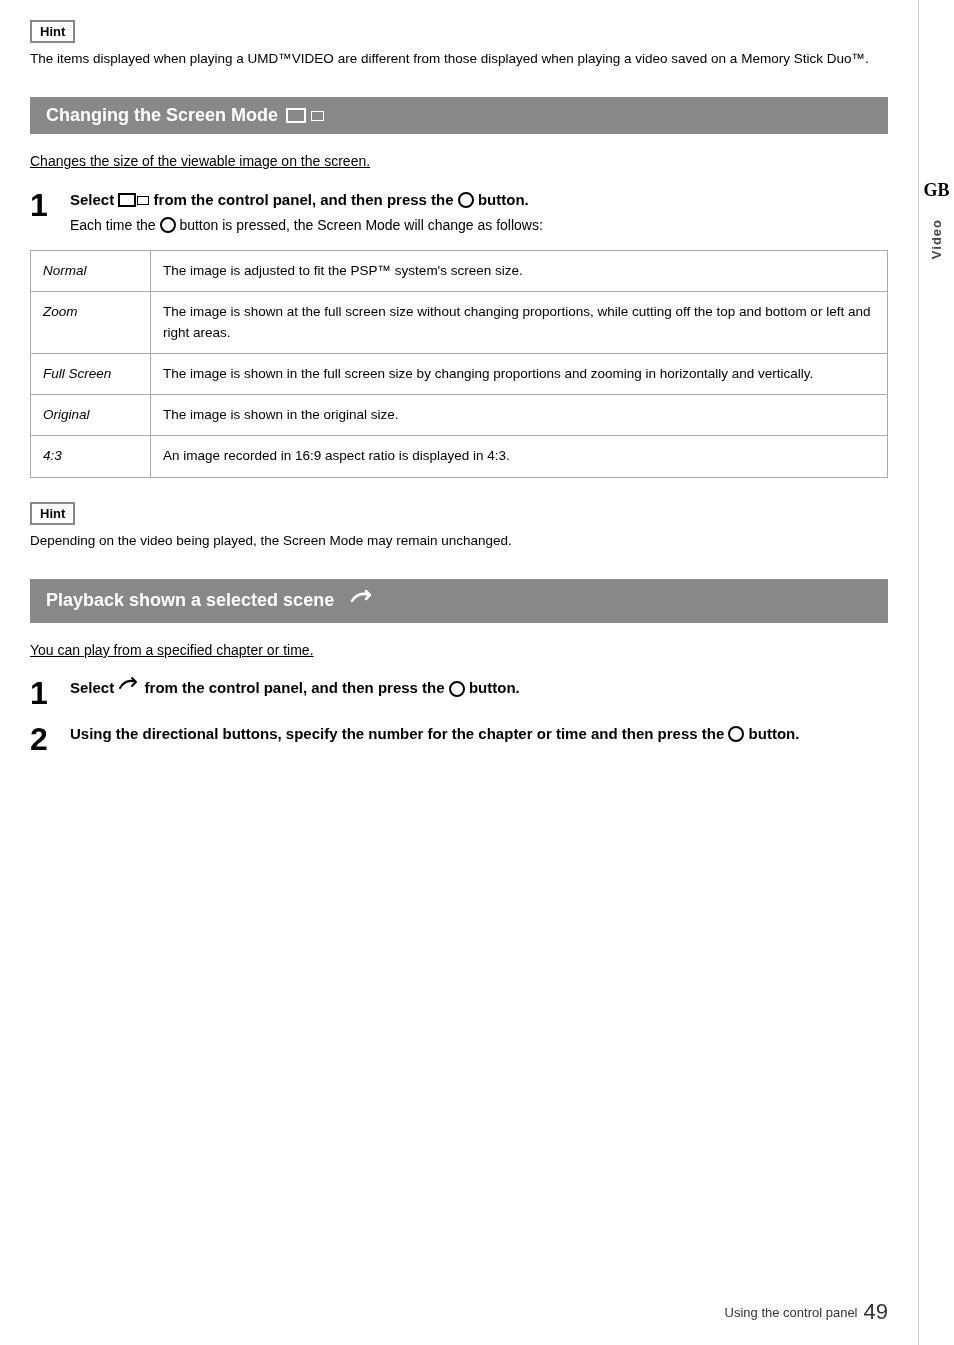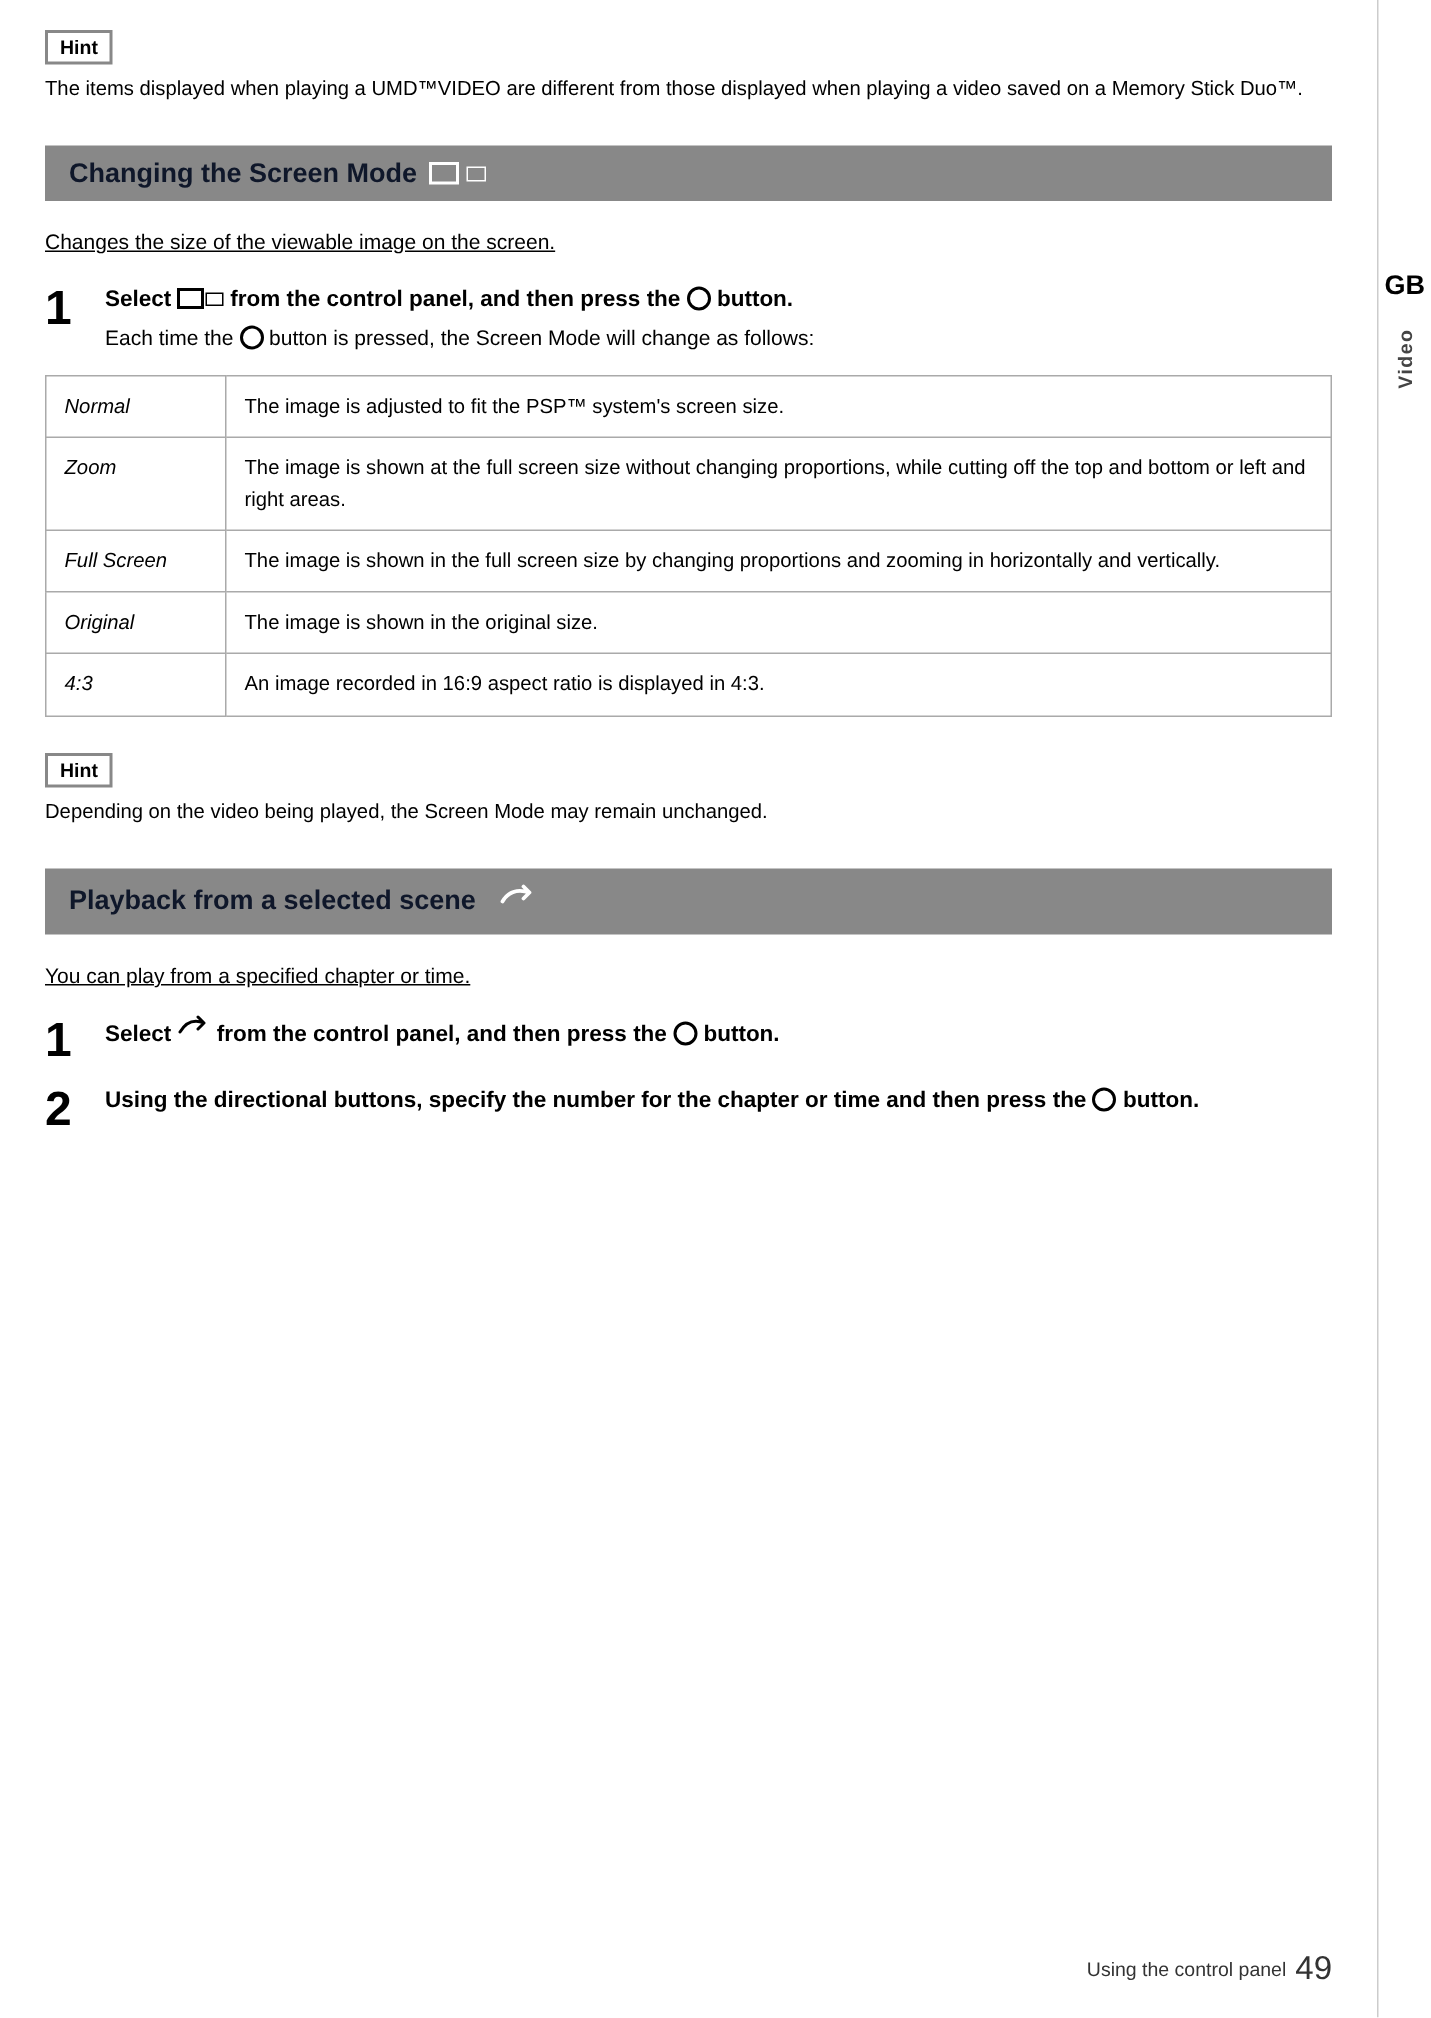--- a/index.html
+++ b/index.html
@@ -28,20 +28,21 @@
       padding-top: 180px;
       border-left: 1px solid #ccc;
       flex-shrink: 0;
     }
 
     .gb-label {
       font-size: 18px;
       font-weight: bold;
       color: #000;
       margin-bottom: 10px;
+      font-family: Liberation Serif, serif;
     }
 
     .video-label-rotated {
       writing-mode: vertical-rl;
       transform: rotate(180deg);
       font-size: 13px;
       font-weight: bold;
       color: #444;
       letter-spacing: 1px;
       margin-top: 8px;
@@ -66,21 +67,21 @@
 
     .hint-text {
       font-size: 13.5px;
       line-height: 1.5;
       margin-bottom: 24px;
     }
 
     
     .section-header {
       background: #888;
-      color: #0f172a;
+      color: #ffffff;
       padding: 8px 16px;
       font-size: 18px;
       font-weight: bold;
       margin-bottom: 16px;
       display: flex;
       align-items: center;
       gap: 8px;
     }
 
     .section-header .icon-screen {
@@ -296,21 +297,21 @@
           </tr>
         </tbody>
     </table>
 
     <div class="hint-section">
       <div class="hint-box">Hint</div>
       <div class="hint-text">Depending on the video being played, the Screen Mode may remain unchanged.</div>
     </div>
 
     <div class="section-header">
-      <span>Playback from a selected scene</span>
+      <span>Playback shown a selected scene</span>
       <span class="arrow-icon">
         <svg width="28" height="22" viewBox="0 0 28 22" fill="none" xmlns="http://www.w3.org/2000/svg">
           <path d="M4 14 Q10 4 22 8 L18 4 M22 8 L18 12" stroke="#fff" stroke-width="2.5" fill="none" stroke-linecap="round" stroke-linejoin="round"></path>
         </svg>
       </span>
     </div>
 
     <div class="section-description">You can play from a specified chapter or time.</div>
 
     <div class="step">

